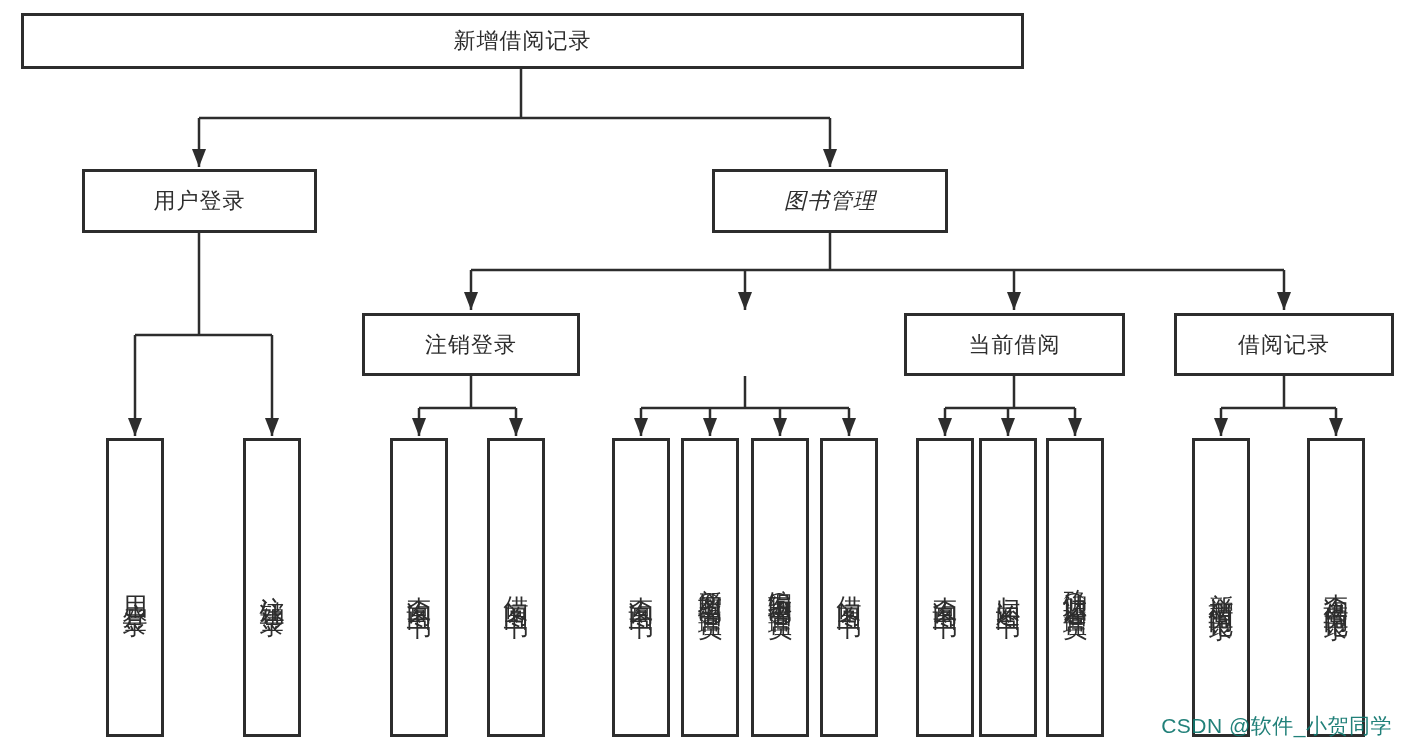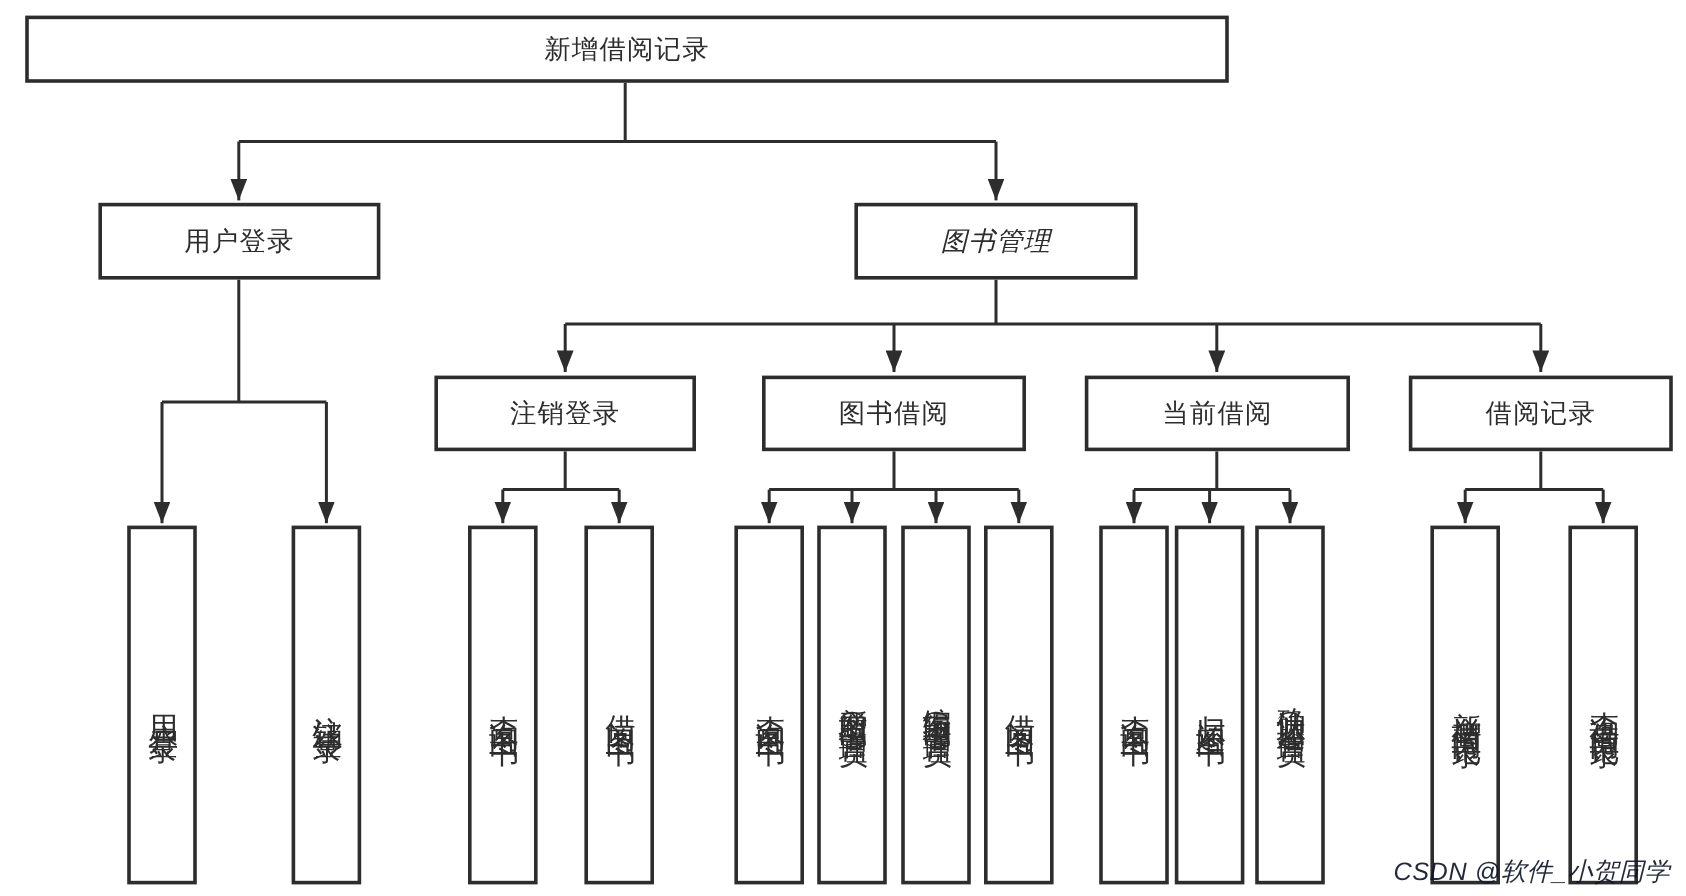--- a/index.html
+++ b/index.html
@@ -19,21 +19,21 @@
     width:58px;top:438px;height:299px;
   }
   .vtext{
     writing-mode:vertical-rl;text-orientation:mixed;
     font-size:25px;letter-spacing:6px;line-height:1;white-space:nowrap;
   }
   .vtext.long{font-size:24px;letter-spacing:4px;}
   .vtext.mid{letter-spacing:5px;}
   .watermark{
     position:absolute;right:13px;top:712px;z-index:3;
-    font-size:21px;color:#0f172a;opacity:.92;letter-spacing:.5px;white-space:nowrap;font-style:italic;
+    font-size:21px;color:#0f766e;opacity:.92;letter-spacing:.5px;white-space:nowrap;
   }
 </style>
 </head>
 <body>
 
 <div class="canvas">
 
   <svg class="connectors" width="1405" height="747" viewBox="0 0 1405 747" fill="none" stroke="#2d2d2d" stroke-width="2.5">
     <defs>
       <marker id="arw" viewBox="0 0 18 14" refX="18" refY="7" markerWidth="18" markerHeight="14" markerUnits="userSpaceOnUse" orient="auto">
@@ -96,23 +96,20 @@
   <div class="box" style="left:82px;top:169px;width:235px;height:64px;">
     <span>用户登录</span>
   </div>
   <div class="box" style="left:712px;top:169px;width:236px;height:64px;font-style:italic;">
     <span>图书管理</span>
   </div>
 
   <div class="box" style="left:362px;top:313px;width:218px;height:63px;">
     <span>注销登录</span>
   </div>
-  <div class="box" style="left:635px;top:313px;width:220px;height:63px;">
-    <span>图书借阅</span>
-  </div>
   <div class="box" style="left:1174px;top:313px;width:220px;height:63px;">
     <span>借阅记录</span>
   </div>
   <div class="box" style="left:904px;top:313px;width:221px;height:63px;">
     <span>当前借阅</span>
   </div>
 
   <div class="vbox" style="left:106px;">
     <span class="vtext">用户登录</span>
   </div>

